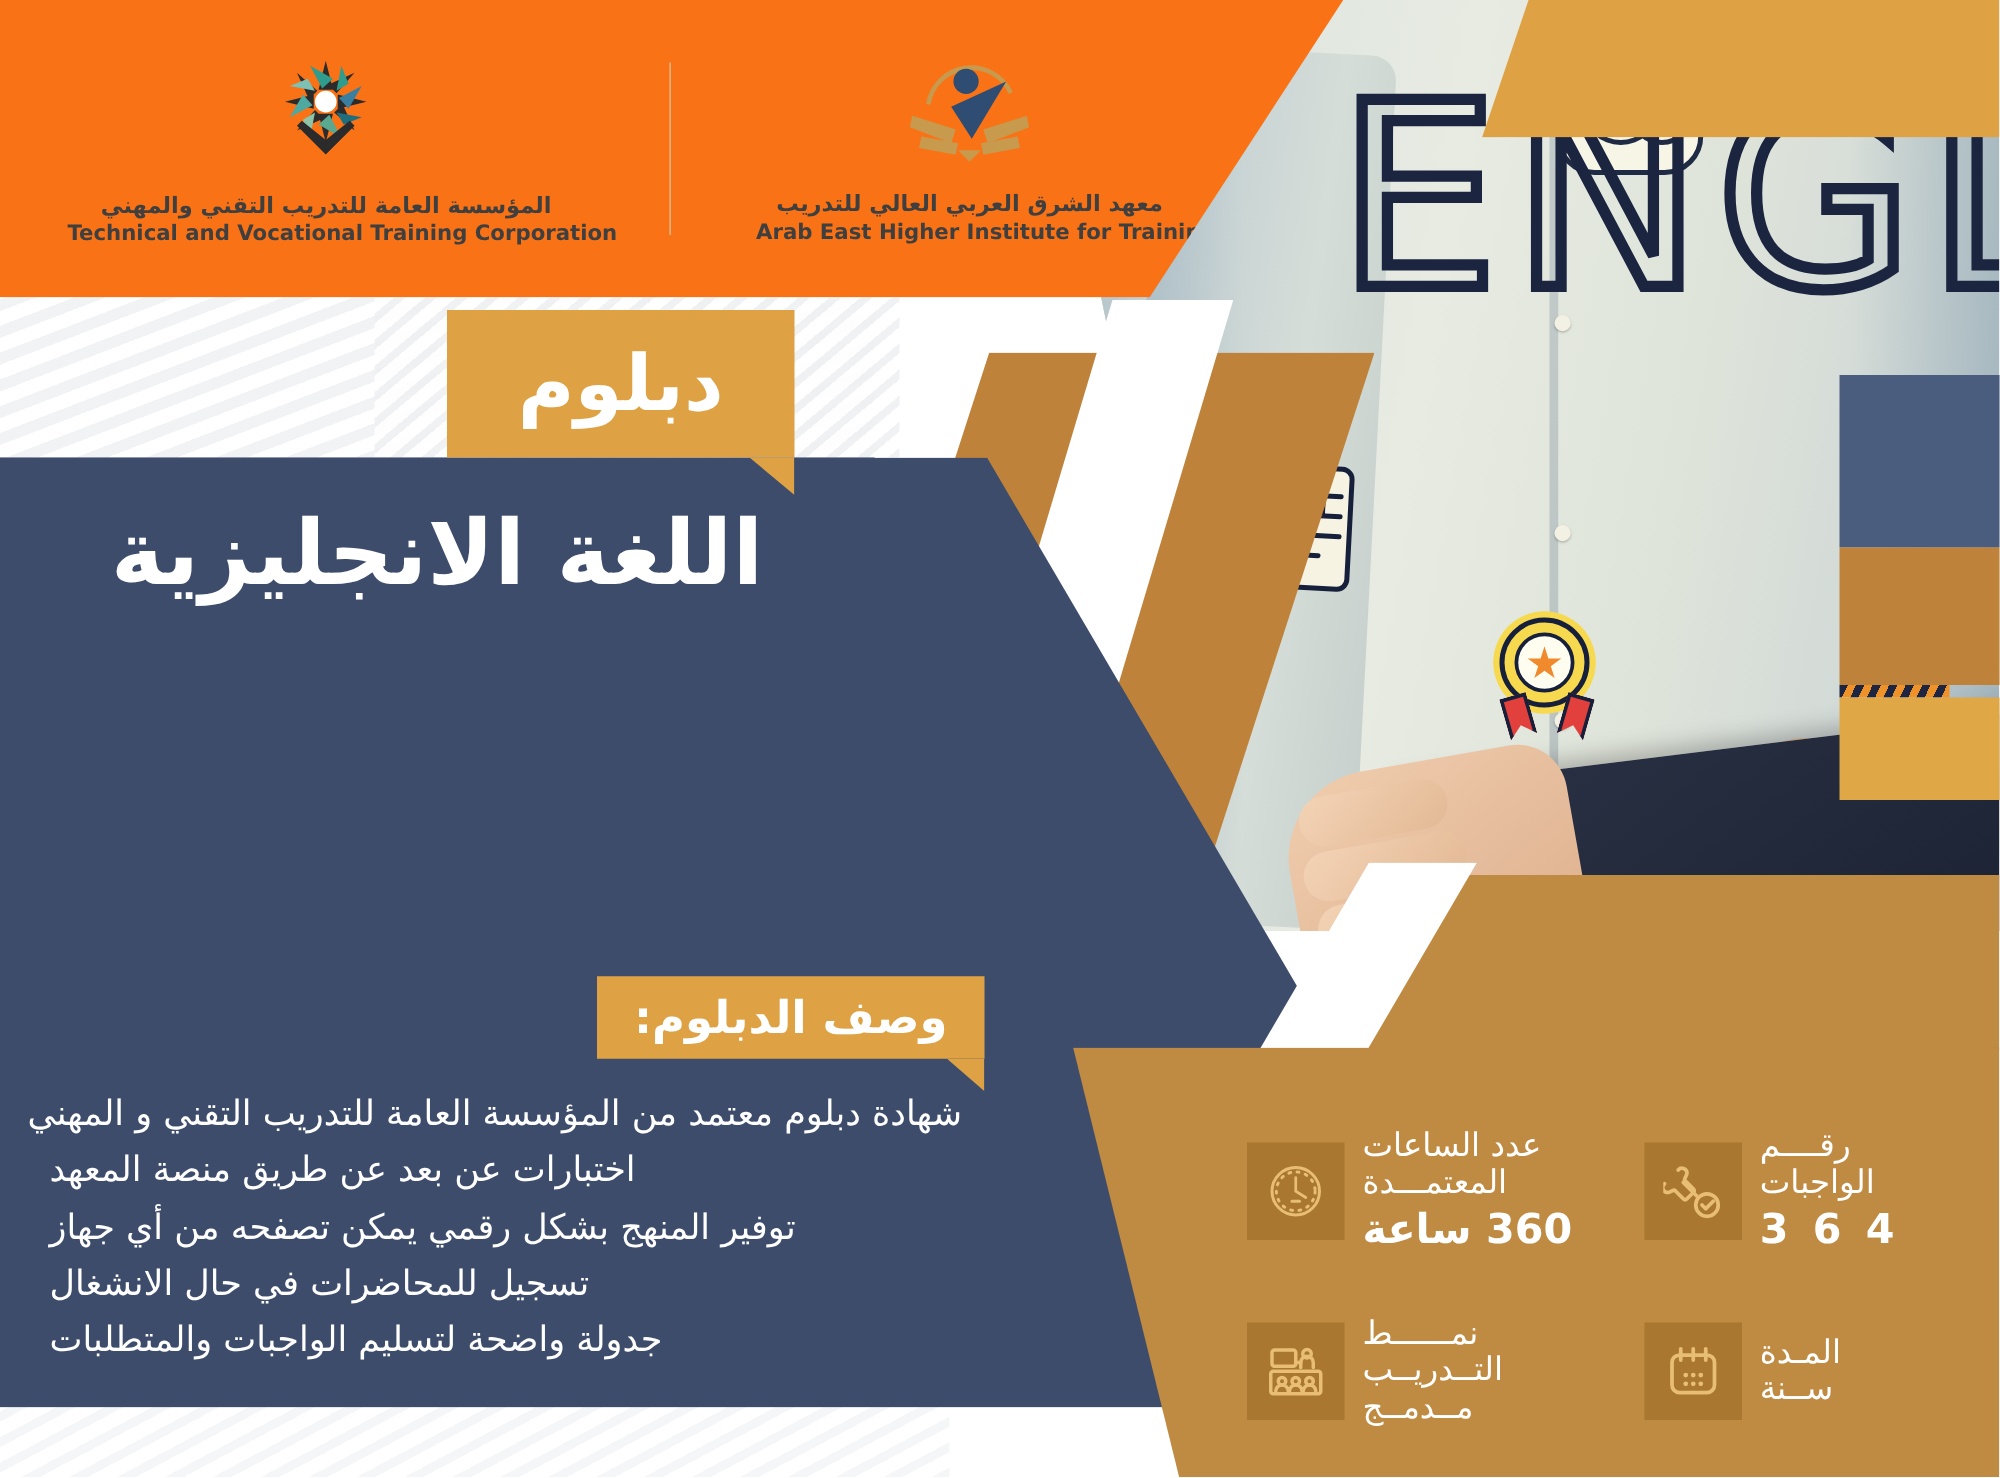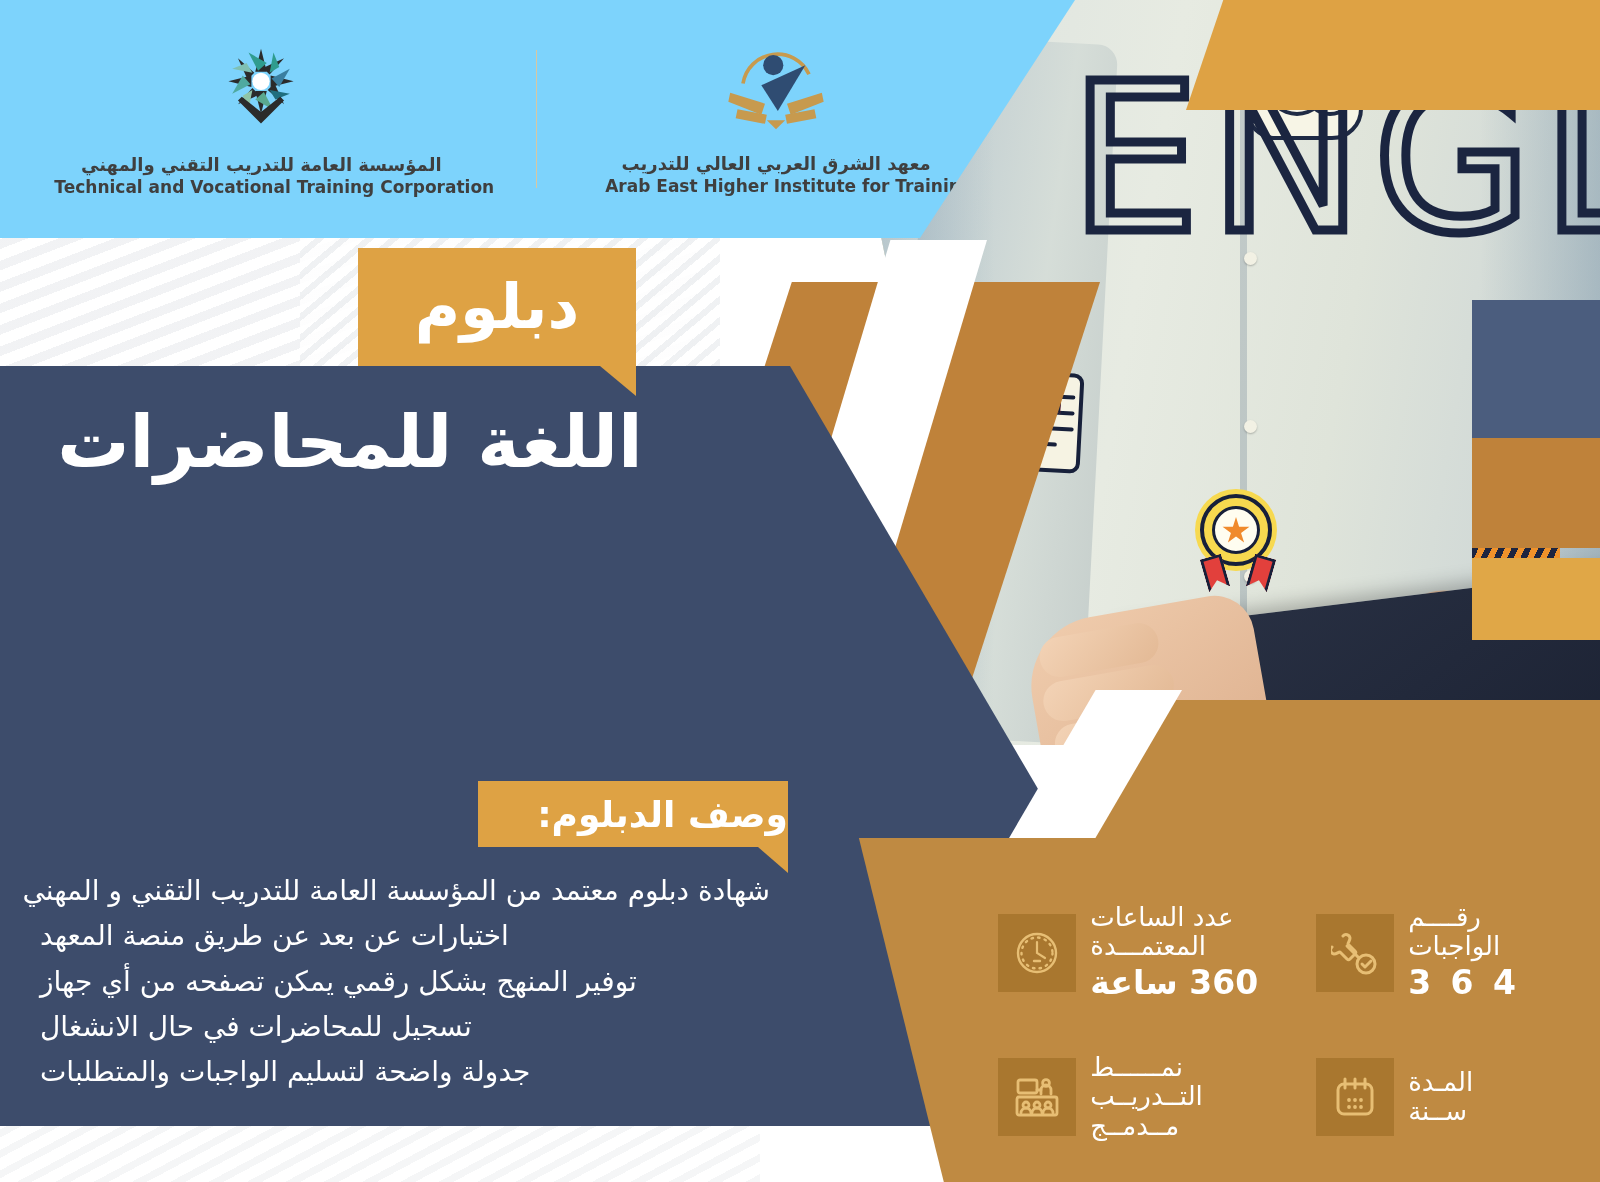--- a/index.html
+++ b/index.html
@@ -247,21 +247,21 @@
   .main-title {
     position:absolute; left:0; top:382px; width:700px; height:120px;
     display:flex; align-items:center; justify-content:center;
     color:#ffffff; font-size:72px; font-weight:700; letter-spacing:-1px;
   }
 
   
   .badge-desc {
     position:absolute; left:478px; top:781px; width:310px; height:66px;
     background:#dea244;
-    display:flex; align-items:center; 
+    display:flex; align-items:center; justify-content:center;
   }
   .badge-desc .tail {
     position:absolute; right:0; bottom:-26px; width:30px; height:26px;
     background:#dea244;
     clip-path:polygon(0 0, 100% 0, 100% 100%);
   }
   .badge-desc span { color:#ffffff; font-size:36px; font-weight:700; }
 
   .desc-list {
     position:absolute; right:830px; top:868px; width:730px;
@@ -284,21 +284,21 @@
     display:flex; align-items:center; justify-content:center;
   }
   .card-text { text-align:left; color:#ffffff; direction:rtl; }
   .card-label { font-size:26px; line-height:1.12; font-weight:400; white-space:nowrap; }
   .card-value { font-size:33px; font-weight:700; line-height:1.2; white-space:nowrap; margin-top:2px; }
   .card-value.ltrnum { direction:ltr; text-align:left; letter-spacing:4px; }
 
   
   .header {
     position:absolute; left:0; top:0; width:1075px; height:238px;
-    background:#7dd3fc;
+    background:#f97316;
     clip-path:polygon(0 0, 1075px 0, 920px 238px, 0 238px);
     display:flex; align-items:center; justify-content:flex-start;
     padding-right:0;
   }
   .logos { display:flex; flex-direction:row-reverse; align-items:center; gap:0; margin-left:60px; margin-right:60px; }
   .logo-cell { display:flex; flex-direction:column; align-items:center; justify-content:center; padding:0 42px; }
   .divider { width:1px; height:138px; background:#d9c7a0; }
   .logo-ar2 { font-size:18px; color:#3f3f3f; font-weight:700; line-height:1.25; white-space:nowrap; }
   .logo-en2 { font-size:17px; color:#3f3f3f; line-height:1.3; white-space:nowrap; direction:ltr; font-weight:600;margin-left:26px;}
   .logo-mark { margin-bottom:12px; }
@@ -445,21 +445,21 @@
       </div>
 
     </div>
   </div>
 
   <div class="badge-diploma">
     <span>دبلوم</span>
     <div class="tail"></div>
   </div>
 
-  <div class="main-title">اللغة للمحاضرات</div>
+  <div class="main-title">اللغة الانجليزية</div>
 
   <div class="badge-desc">
     <span>وصف الدبلوم:</span>
     <div class="tail"></div>
   </div>
 
   <ul class="desc-list">
     <li>شهادة دبلوم معتمد من المؤسسة العامة للتدريب التقني و المهني</li>
     <li>اختبارات عن بعد عن طريق منصة المعهد</li>
     <li>توفير المنهج بشكل رقمي يمكن تصفحه من أي جهاز</li>

